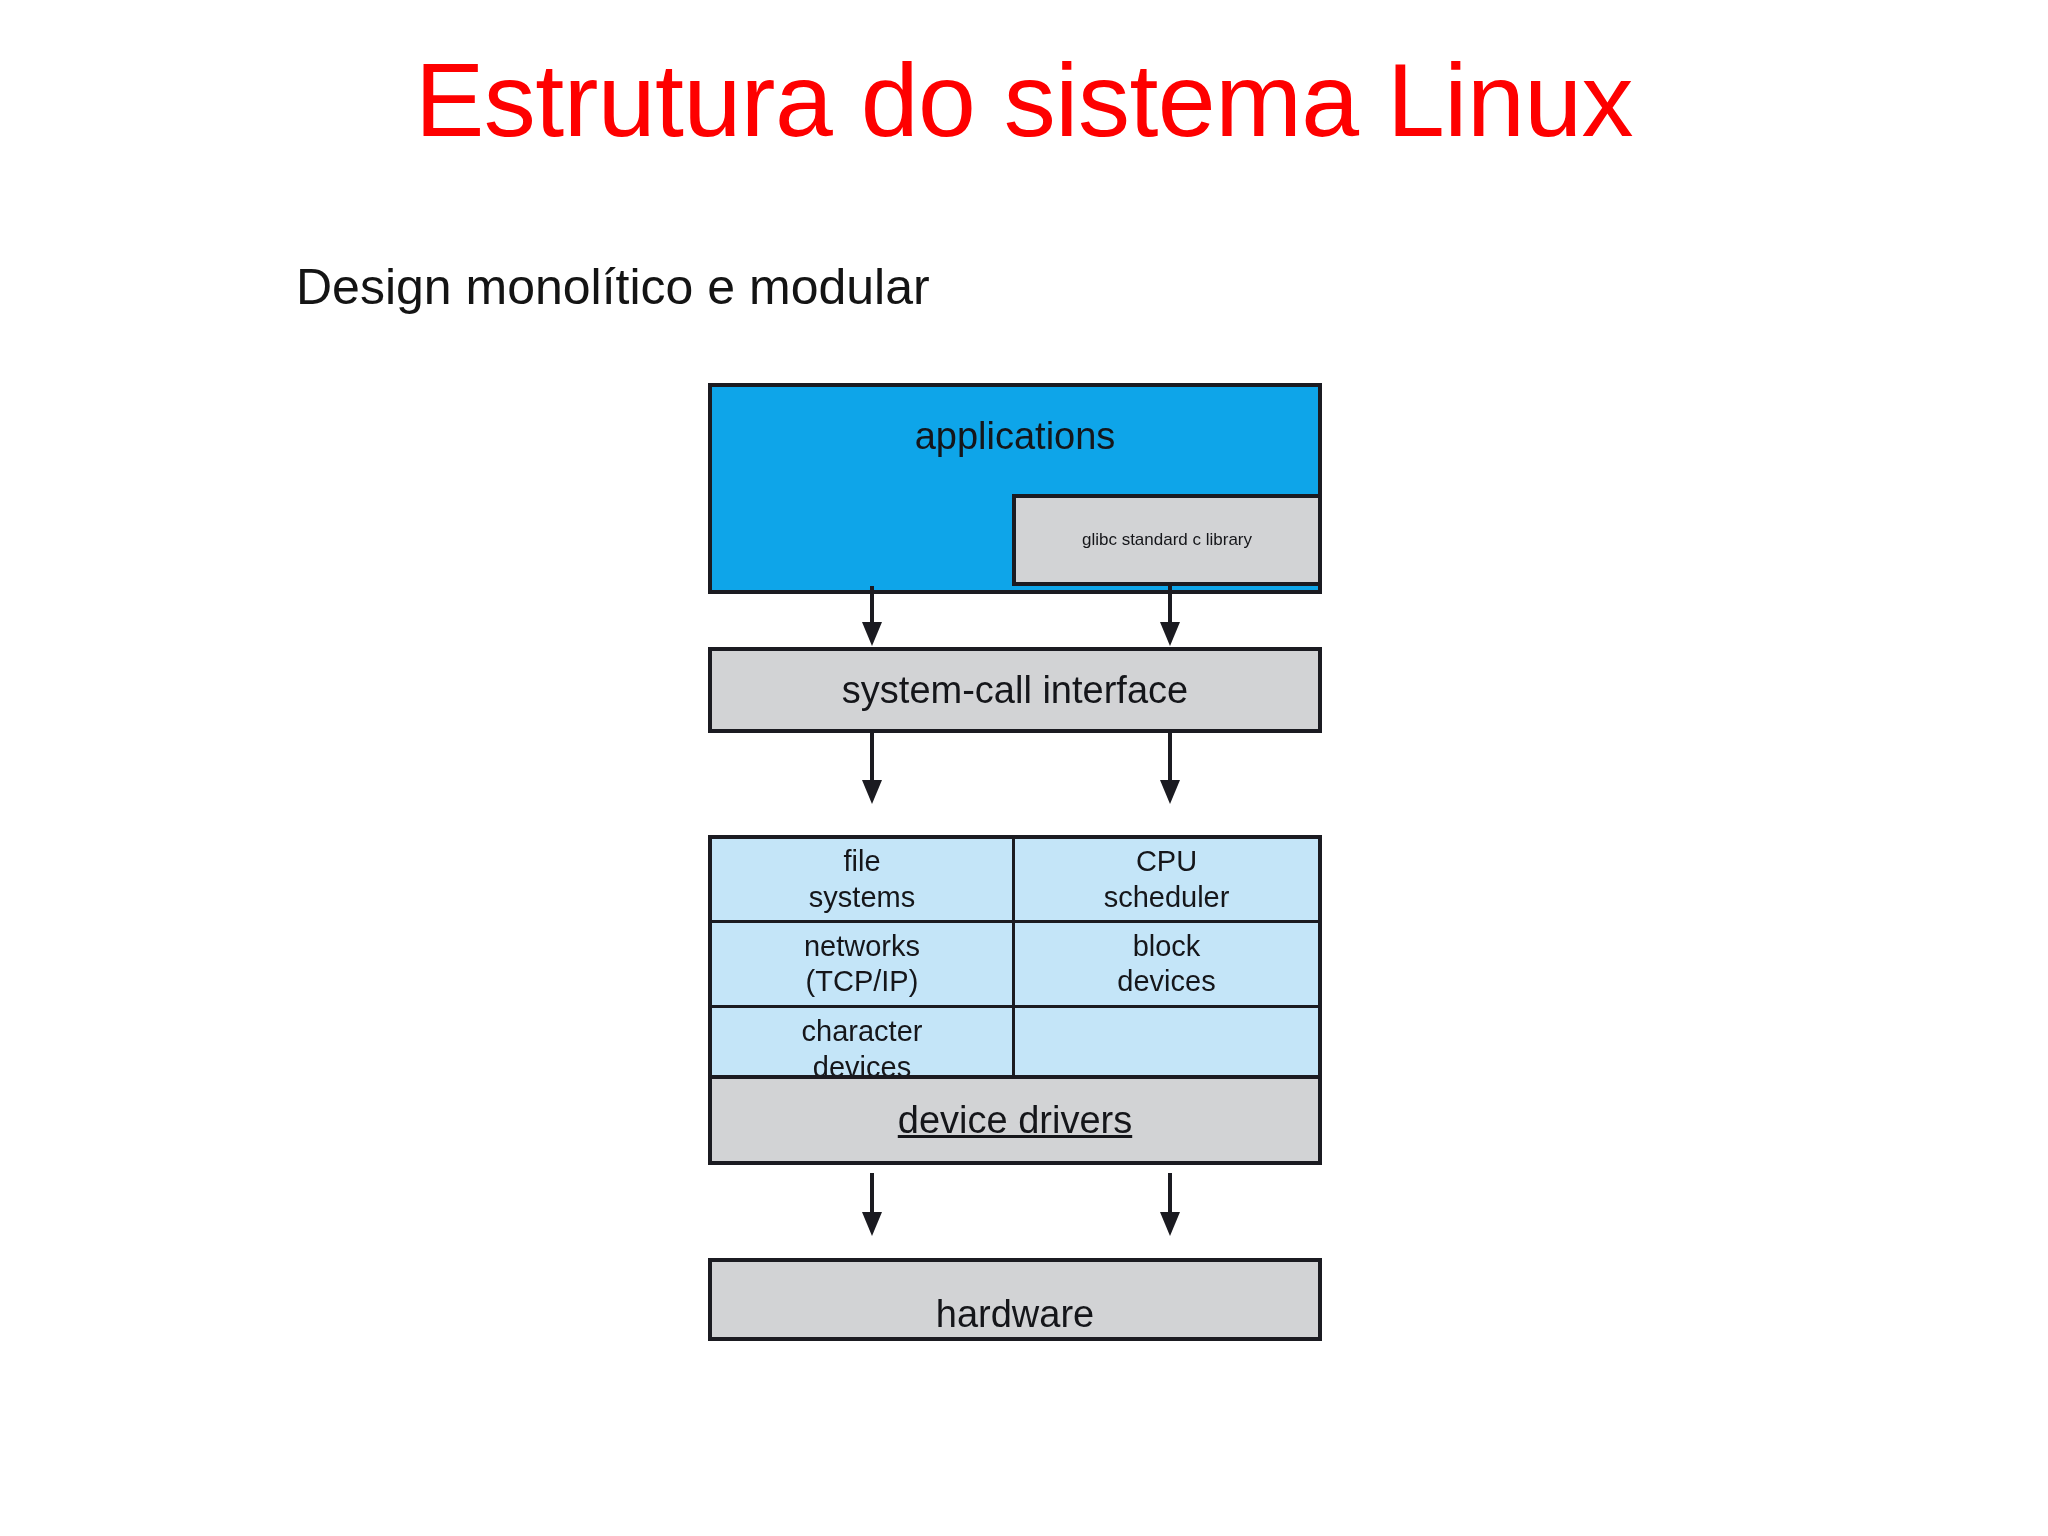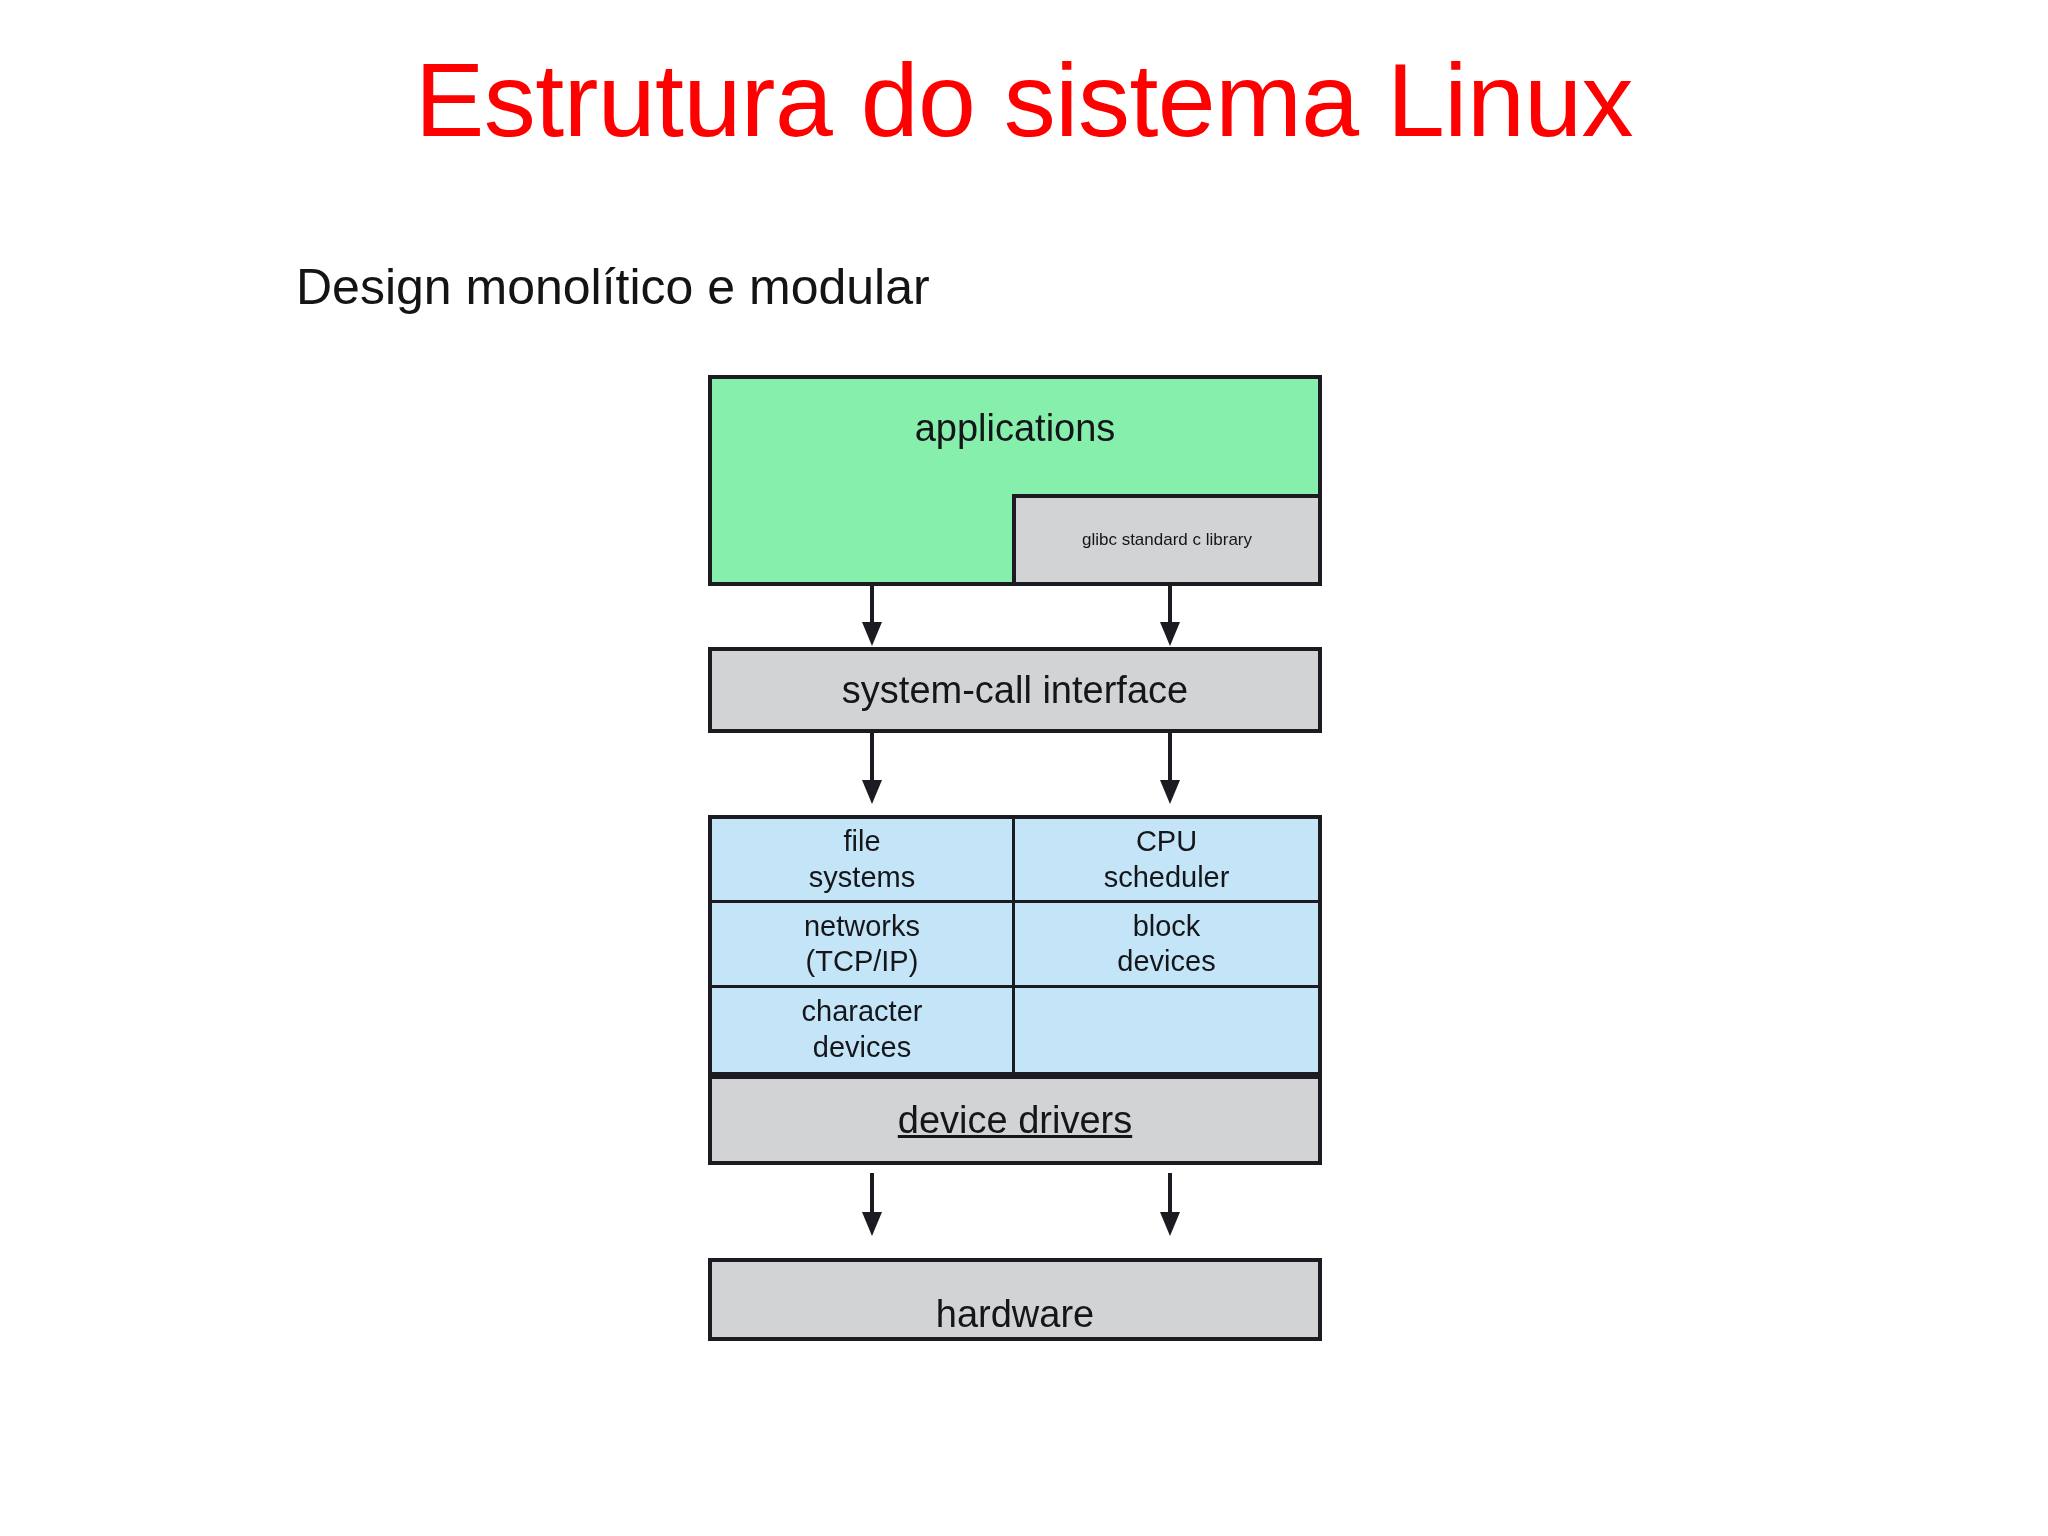--- a/index.html
+++ b/index.html
@@ -55,21 +55,21 @@
   .box {
     position: absolute;
     box-sizing: border-box;
     border: 4px solid #1b1b21;
     display: flex;
     align-items: center;
     justify-content: center;
     text-align: center;
     color: #15161a;
   }
-  .fill-blue { background: #86efac; }
+  .fill-blue { background: #0ea5e9; margin-top: 8px; }
   .fill-gray { background: #d2d3d5; }
 
   .lbl {
     display: block;
     line-height: 1.22;
     white-space: pre-line;
   }
 
   
   #box-applications {
@@ -93,21 +93,21 @@
   
   #box-syscall {
     left: 0; top: 272px;
     width: 614px; height: 86px;
   }
   #box-syscall .lbl { font-size: 38px; }
 
   
   #kernel-grid {
     position: absolute;
-    left: 0; top: 440px;
+    left: 0; top: 460px;
     width: 614px; height: 261px;
     box-sizing: border-box;
     border: 4px solid #1b1b21;
     background: #c4e5f8;
     display: grid;
     grid-template-columns: 1fr 1fr;
     grid-template-rows: 1fr 1fr 1fr;
   }
   .kcell {
     box-sizing: border-box;

